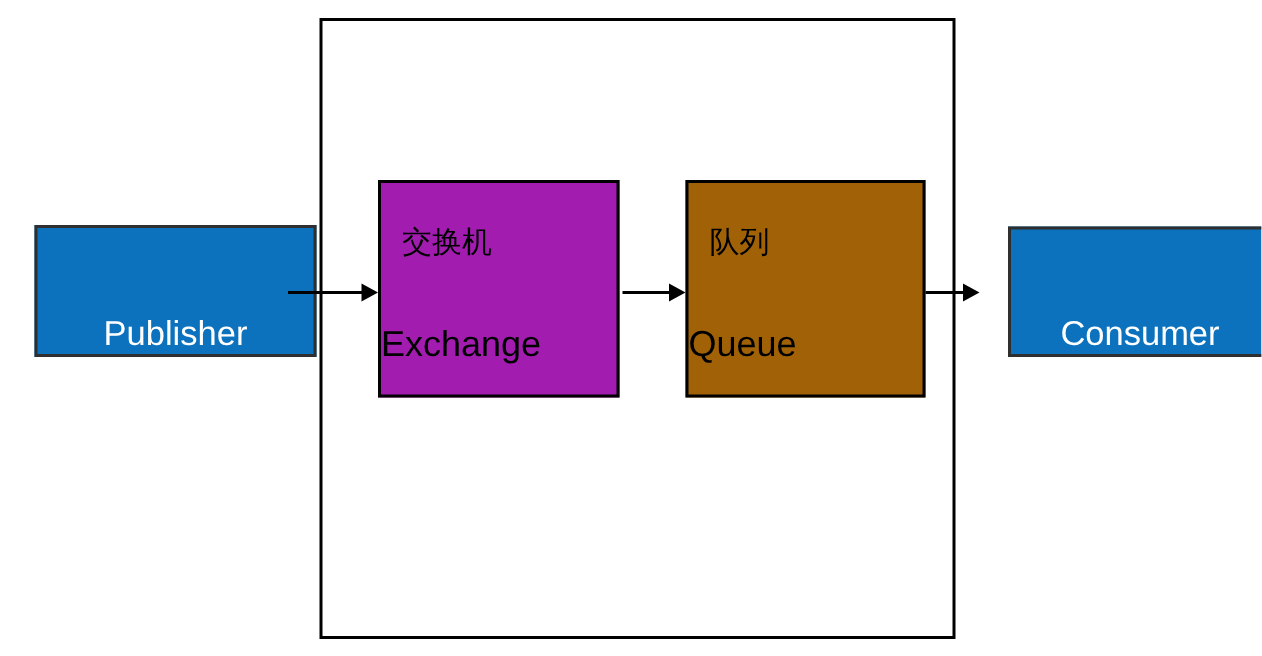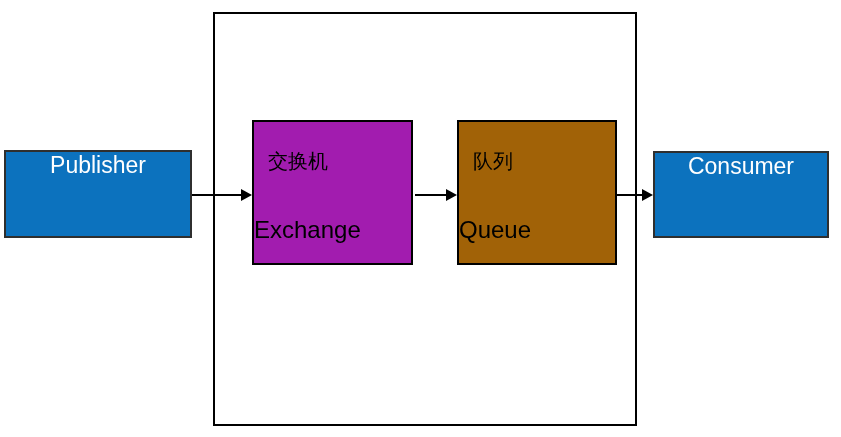--- a/index.html
+++ b/index.html
@@ -39,22 +39,23 @@
   .node {
     position: absolute;
     box-sizing: border-box;
   }
   .endpoint {
     background: #0C72BE;
     border: 2px solid #2F2F2F;
     color: #ffffff;
     font-size: 23px;
     display: flex;
-    align-items: flex-start;
+    align-items: flex-end;
     justify-content: center;
+    margin-left: 19px;
   }
   .publisher-box {
     left: 4px;
     top: 150px;
     width: 188px;
     height: 88px;
   }
   .consumer-box {
     left: 653px;
     top: 151px;

